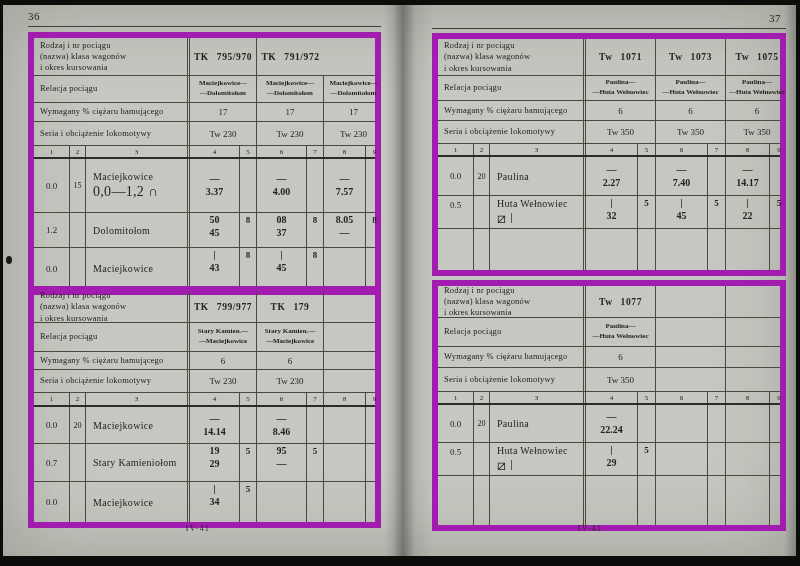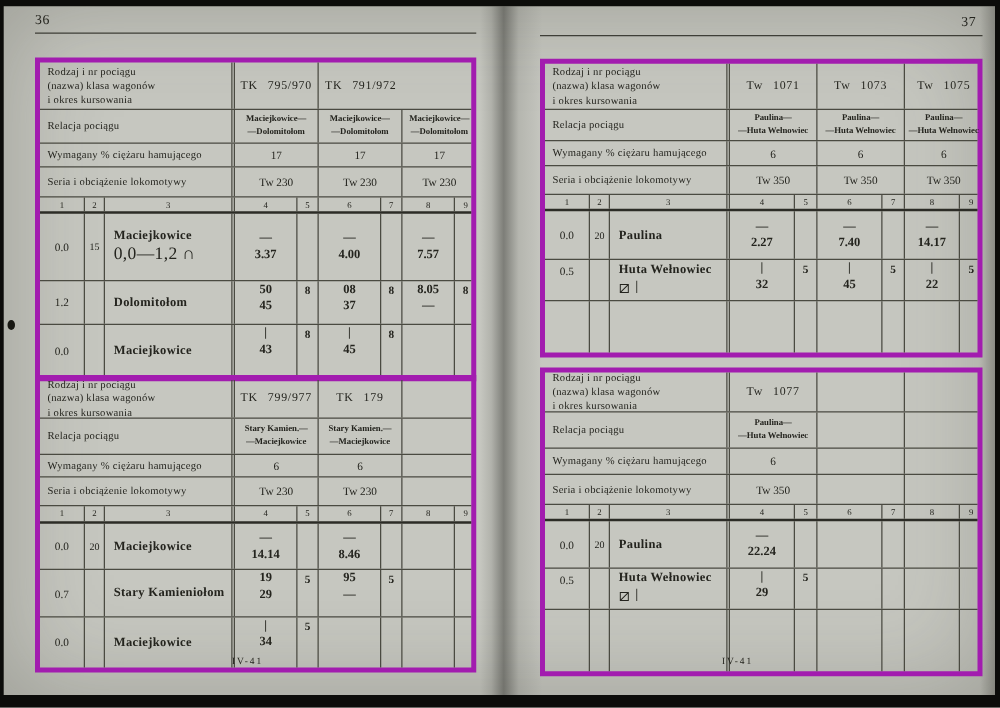--- a/index.html
+++ b/index.html
@@ -7,38 +7,38 @@
   body{position:relative;background:#0c0c0a;font-family:"Liberation Serif","DejaVu Serif",serif;color:#24241e;overflow:hidden;}
   .scan{position:absolute;left:3px;right:4px;top:5px;bottom:10px;background:#c6c7c0;box-shadow:inset 0 0 80px rgba(60,60,50,.30);}
   .gutter{position:absolute;left:384px;top:5px;bottom:10px;width:50px;
     background:linear-gradient(90deg,rgba(30,30,26,0) 0%,rgba(30,30,26,.12) 18%,rgba(25,25,21,.42) 38%,rgba(30,30,26,.10) 62%,rgba(30,30,26,0) 100%);}
   .edge-r{position:absolute;right:4px;top:5px;bottom:10px;width:12px;background:linear-gradient(90deg,rgba(40,40,34,0),rgba(40,40,34,.28));}
   .speck{position:absolute;left:6px;top:256px;width:6px;height:8px;background:#181813;border-radius:50%;}
   .pgnum{position:absolute;font-size:11px;letter-spacing:.5px;}
   .rule{position:absolute;height:1px;background:#3e3e37;}
   .footer{position:absolute;font-size:7.5px;letter-spacing:1.5px;transform:translateX(-50%);}
 
-  .ttable{position:absolute;border:4px solid #a21caf;margin-top:14px;}
+  .ttable{position:absolute;border:6px solid #a21caf;}
   .row{display:grid;border-bottom:1px solid #4a4a41;}
   .row:last-child{border-bottom:none;}
   .tl .row{grid-template-columns:36px 16px 104px 50px 17px 50px 17px 42px 17px;}
   .tr2 .row{grid-template-columns:36px 16px 96px 52px 18px 52px 18px 44px 18px;}
   .c{border-right:1px solid #4a4a41;display:flex;align-items:center;justify-content:center;text-align:center;overflow:hidden;min-width:0;}
   .c:last-child{border-right:none;}
   .c3d{border-right:3px double #4a4a41;}
   .hl{grid-column:1/4;justify-content:flex-start;text-align:left;padding:3px 4px 3px 6px;font-size:8.5px;line-height:1.32;white-space:pre-line;letter-spacing:.2px;}
-  .ht{grid-column:span 2;font-weight:normal;font-size:9.5px;letter-spacing:.6px;word-spacing:5px;}
+  .ht{grid-column:span 2;font-weight:bold;font-size:9.5px;letter-spacing:.6px;word-spacing:5px;}
   .rel{grid-column:span 2;font-weight:bold;font-size:7px;line-height:1.4;white-space:pre-line;}
   .val{grid-column:span 2;font-size:9px;}
   .numrow{border-bottom:2px solid #2c2c26;}
   .numrow .c{font-size:7px;}
   .k{font-size:9px;}
   .k2{font-size:8px;}
   .st{flex-direction:column;align-items:flex-start;text-align:left;padding-left:7px;justify-content:center;}
-  .sn{font-weight:bold;font-size:10px;letter-spacing:.3px;}
+  .sn{font-weight:normal;font-size:10px;letter-spacing:.3px;}
   .nt{font-size:14px;margin-top:2px;letter-spacing:.3px;}
   .nt:empty{display:none;}
   .t{flex-direction:column;justify-content:center;gap:1px;}
   .ta,.tb{font-weight:bold;font-size:10px;line-height:1.2;}
   .m{font-weight:bold;font-size:9px;}
   .rt .t{justify-content:flex-start;padding-top:1px;}
   .rt .m{align-items:flex-start;padding-top:2px;}
   .rtt .t{justify-content:flex-start;padding-top:1px;}
   .rtt .m{align-items:flex-start;padding-top:2px;}
   .rtt .st{justify-content:flex-start;padding-top:2px;}

